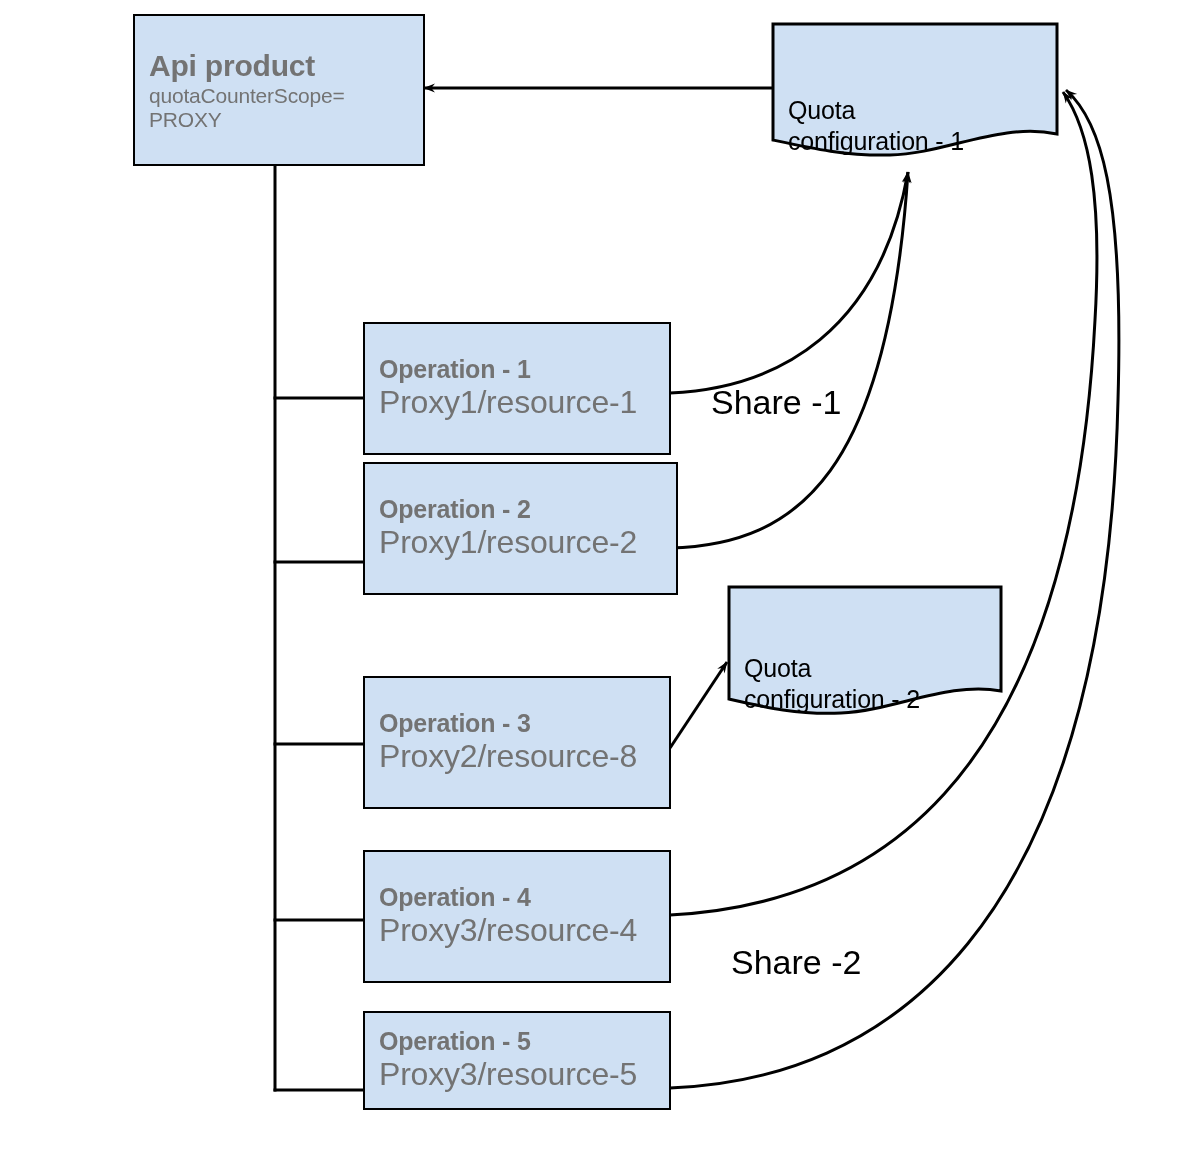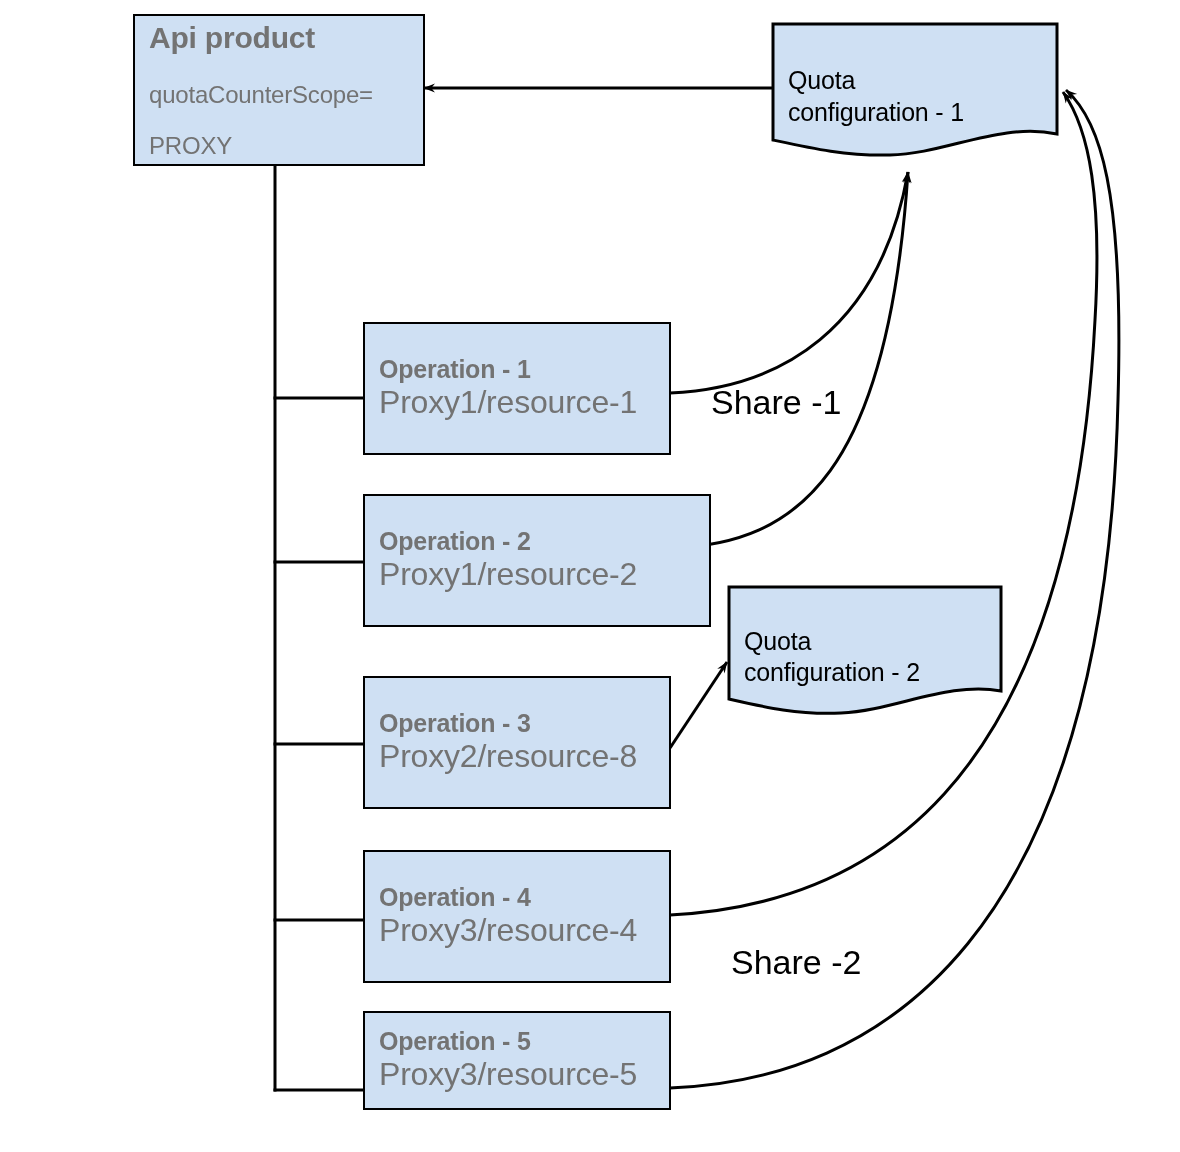--- a/index.html
+++ b/index.html
@@ -47,31 +47,30 @@
     font-weight: normal;
     font-size: 32px;
     letter-spacing: -0.2px;
   }
   
   #node-api-product .title {
     font-size: 30px;
     margin-bottom: 1px;
   }
   #node-api-product .sub {
-    font-size: 24px;
+    font-size: 21px;
     line-height: 1.15;
-    margin-top: 24px;
   }
   
   .doc-node {
     position: absolute;
     box-sizing: border-box;
     display: flex;
     flex-direction: column;
-    justify-content: center;
+    justify-content: flex-end;
     color: #000000;
     background: transparent;
     border: none;
     padding: 0;
   }
   .doc-node .doc-shape {
     position: absolute;
     left: 0;
     top: 0;
     width: 100%;
@@ -158,21 +157,21 @@
       <div>Quota</div>
       <div>configuration - 2</div>
     </div>
   </div>
 
   <div class="node" id="node-operation-1" style="left:363px; top:322px; width:308px; height:133px;justify-content:center;">
     <div class="title">Operation - 1</div>
     <div class="sub">Proxy1/resource-1</div>
   </div>
 
-  <div class="node" id="node-operation-2" style="left:363px; top:494px; width:348px; height:133px;">
+  <div class="node" id="node-operation-2" style="left:363px; top:462px; width:315px; height:133px;">
     <div class="title">Operation - 2</div>
     <div class="sub">Proxy1/resource-2</div>
   </div>
 
   <div class="node" id="node-operation-3" style="left:363px; top:676px; width:308px; height:133px;">
     <div class="title">Operation - 3</div>
     <div class="sub">Proxy2/resource-8</div>
   </div>
 
   <div class="node" id="node-operation-4" style="left:363px; top:850px; width:308px; height:133px;">

